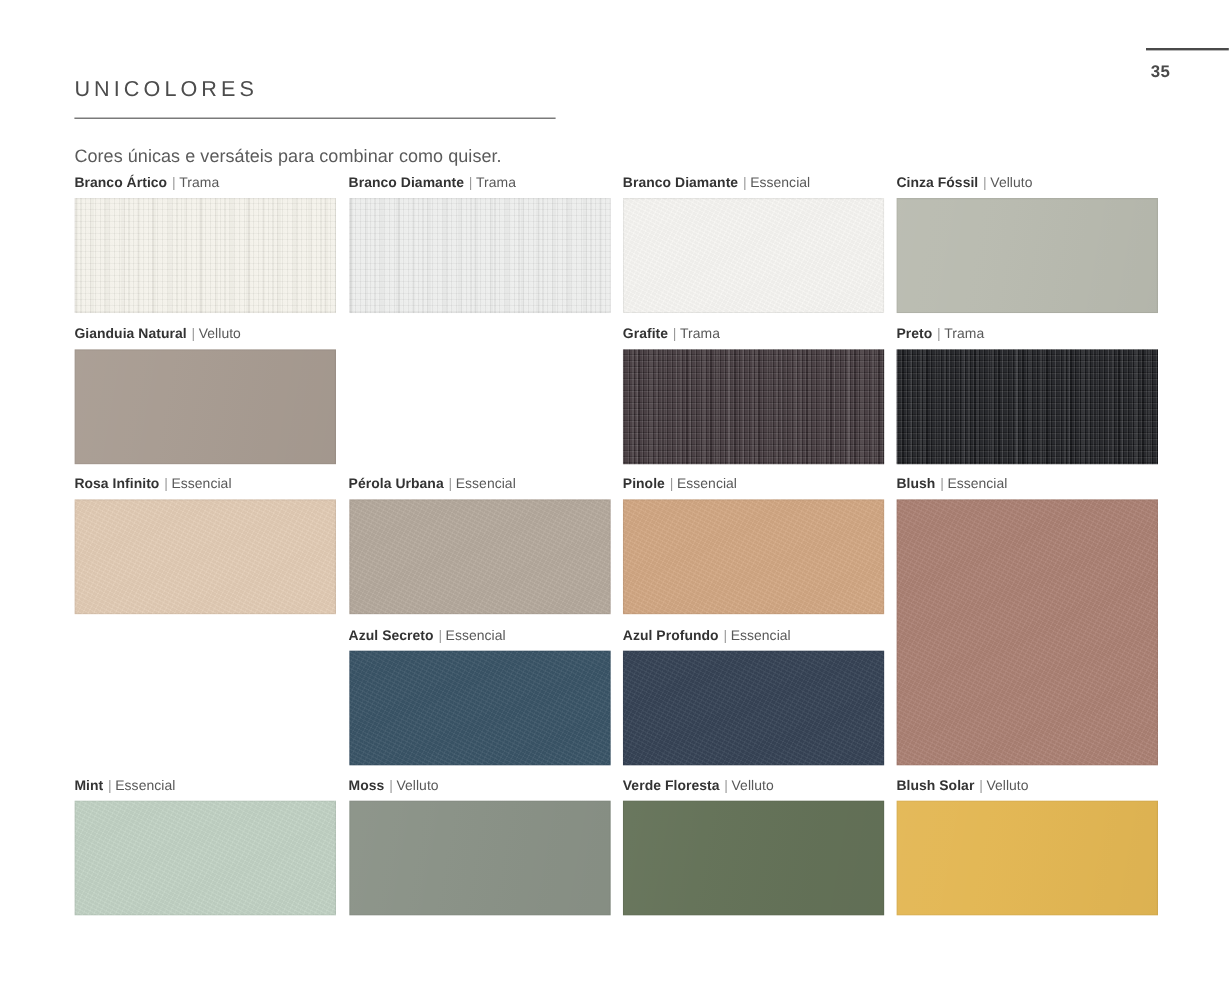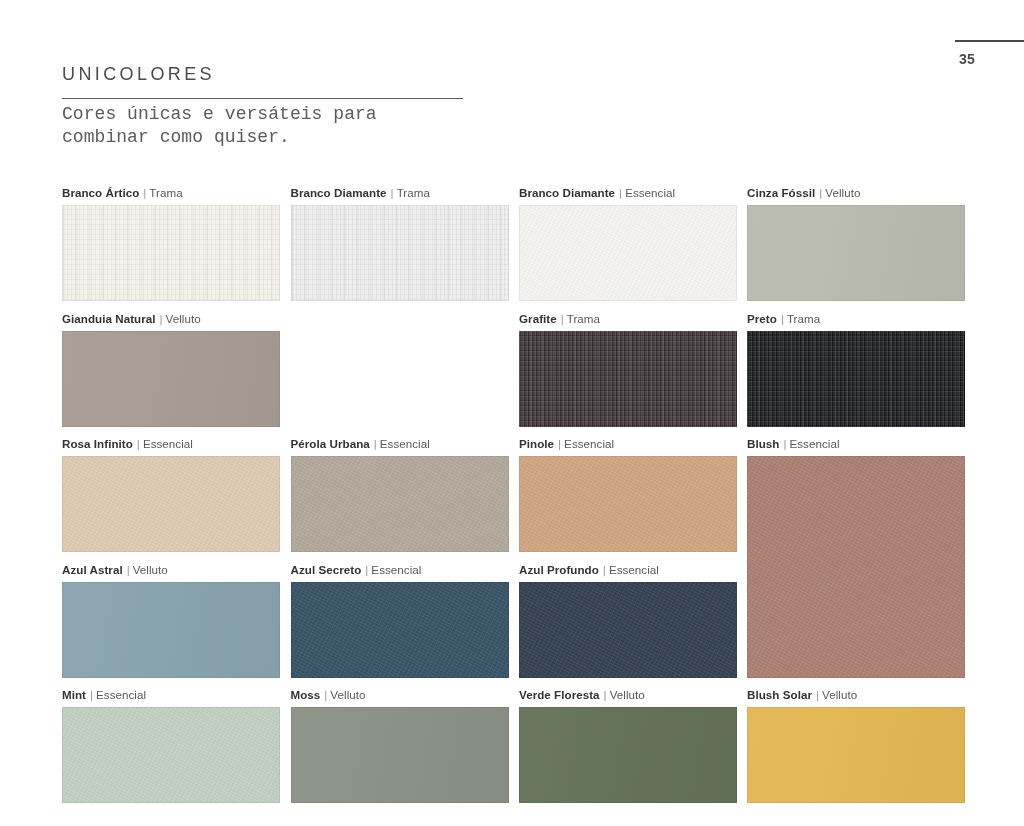--- a/index.html
+++ b/index.html
@@ -54,36 +54,34 @@
     margin: 0;
     line-height: 1.2;
   }
   .title-rule {
     width: 401px;
     height: 1.5px;
     background: #5a5a5a;
     margin-top: 12px;
   }
   .section-subtitle {
-    font-size: 18px;
+    font-size: 15px;
     color: #5b5b5b;
-    margin-top: 4px;
+    margin-top: 22px;
     letter-spacing: 0.05px;
     line-height: 1.3;
-    font-family: Liberation Mono, monospace;
   }
 
   
   .grid {
     position: absolute;
     left: 62px;
     top: 146px;
     width: 851px;
     height: 625px;
-    margin-top: 40px;
   }
   .cell {
     position: absolute;
   }
   .cell-label {
     font-size: 11.6px;
     line-height: 14px;
     white-space: nowrap;
     margin-bottom: 5px;
     height: 14px;
@@ -278,28 +276,20 @@
       </div>
     </div>
     <div class="cell" style="left: 685px; top: 251px;">
       <div class="cell-label"><span class="name">Blush</span><span class="sep">|</span><span class="finish">Essencial</span></div>
       <div class="swatch tall">
         <div class="fill" style="background: rgb(173, 130, 117);"></div>
         <div class="tex tex-essencial"></div>
         <div class="edge"></div>
       </div>
     </div>
-    <div class="cell" style="left: 0px; top: 377px;">
-      <div class="cell-label"><span class="name">Azul Astral</span><span class="sep">|</span><span class="finish">Velluto</span></div>
-      <div class="swatch">
-        <div class="fill" style="background: rgb(137, 163, 174);"></div>
-        <div class="tex tex-velluto"></div>
-        <div class="edge"></div>
-      </div>
-    </div>
     <div class="cell" style="left: 228.5px; top: 377px;">
       <div class="cell-label"><span class="name">Azul Secreto</span><span class="sep">|</span><span class="finish">Essencial</span></div>
       <div class="swatch">
         <div class="fill" style="background: rgb(59, 85, 104);"></div>
         <div class="tex tex-essencial"></div>
         <div class="edge"></div>
       </div>
     </div>
     <div class="cell" style="left: 457px; top: 377px;">
       <div class="cell-label"><span class="name">Azul Profundo</span><span class="sep">|</span><span class="finish">Essencial</span></div>

